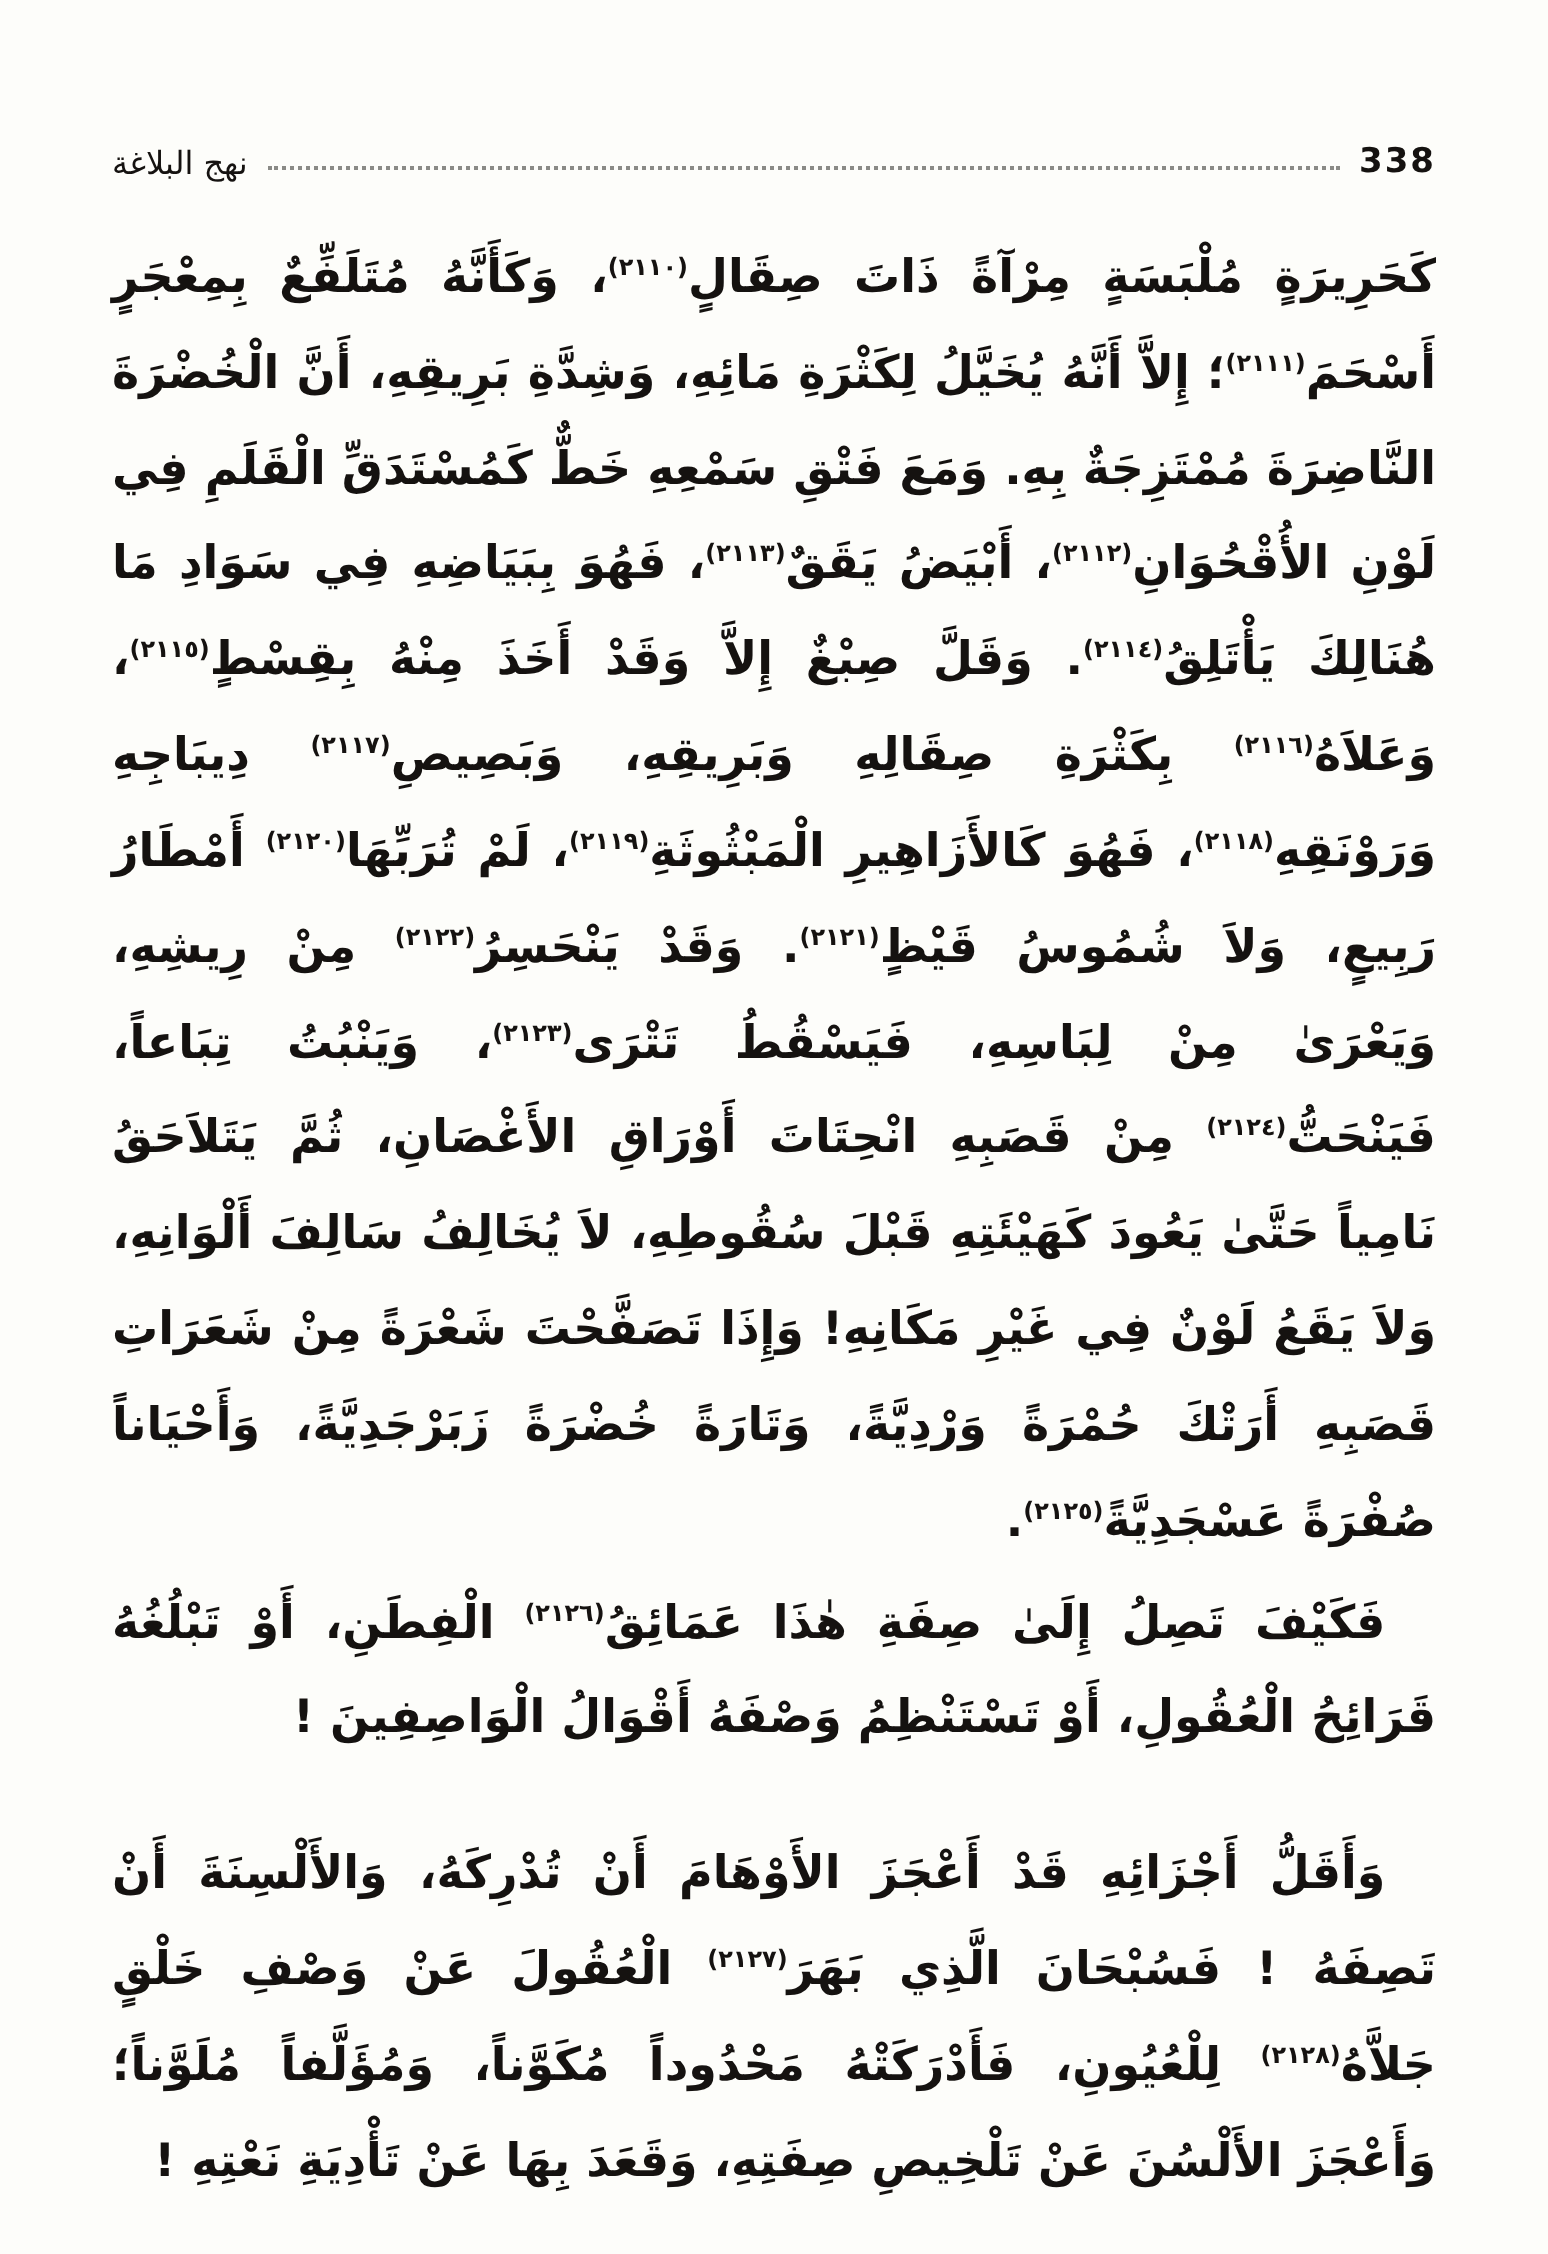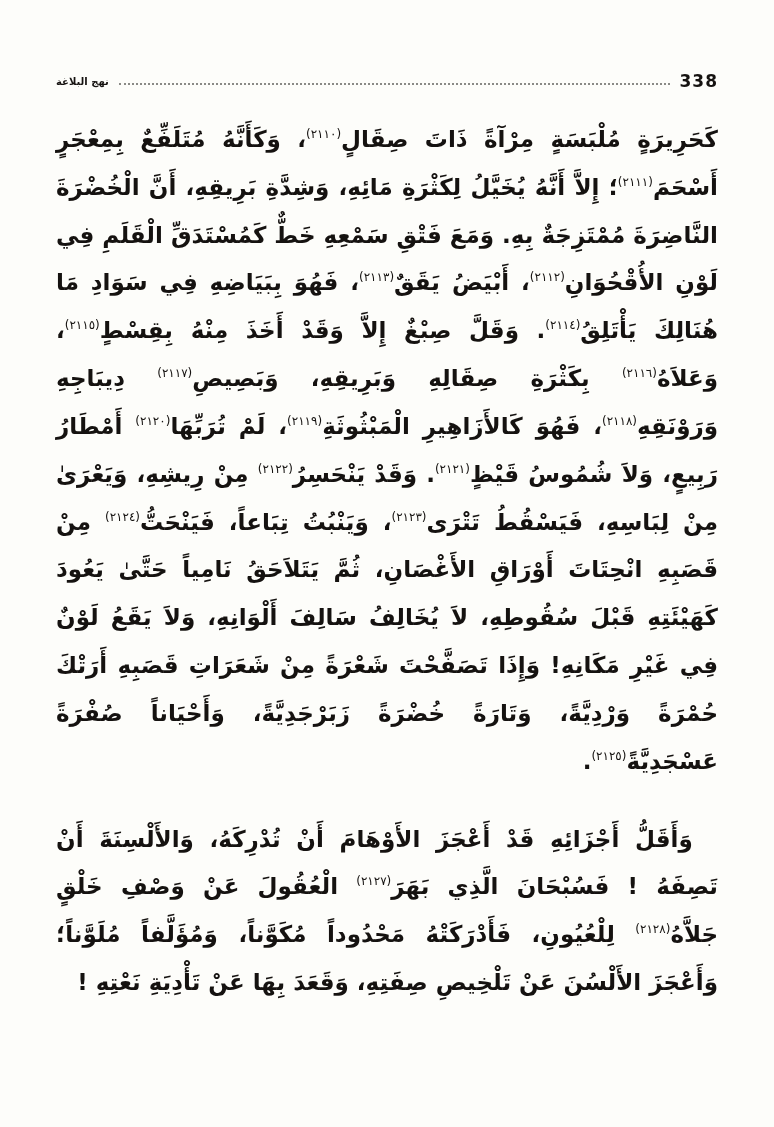--- a/index.html
+++ b/index.html
@@ -33,22 +33,22 @@
     letter-spacing: 1px;
     white-space: nowrap;
   }
   .header-rule {
     flex: 1 1 auto;
     height: 0;
     border-bottom: 2px dotted #8a8a86;
     transform: translateY(3px);
   }
   .book-title {
-    font-size: 10px;
-    font-weight: bold;
+    font-size: 16px;
+    font-weight: normal;
     white-space: nowrap;
   }
   
   .body-text {
     margin-top: 22px;
     font-size: 23px;
     font-weight: bold;
     line-height: 2.08;
     text-align: justify;
     text-justify: inter-word;
@@ -59,35 +59,36 @@
   .para-2 {
     text-indent: 1.1em;
     margin-top: 3px !important;
   }
   .para-3 {
     text-indent: 1.1em;
     margin-top: 30px !important;
   }
   sup.fn {
     font-size: 0.52em;
-    font-weight: normal;
+    font-weight: bold;
     vertical-align: super;
     line-height: 0;
     letter-spacing: 0;
   }
 </style>
 </head>
 <body>
 
 <div class="page">
 
   <div class="header">
     <span class="page-num">338</span>
     <span class="header-rule"></span>
     <span class="book-title">نهج البلاغة</span>
   </div>
 
   <div class="body-text">
     <p class="para-1">كَحَرِيرَةٍ مُلْبَسَةٍ مِرْآةً ذَاتَ صِقَالٍ<sup class="fn">(٢١١٠)</sup>، وَكَأَنَّهُ مُتَلَفِّعٌ بِمِعْجَرٍ أَسْحَمَ<sup class="fn">(٢١١١)</sup>؛ إِلاَّ أَنَّهُ يُخَيَّلُ لِكَثْرَةِ مَائِهِ، وَشِدَّةِ بَرِيقِهِ، أَنَّ الْخُضْرَةَ النَّاضِرَةَ مُمْتَزِجَةٌ بِهِ. وَمَعَ فَتْقِ سَمْعِهِ خَطٌّ كَمُسْتَدَقِّ الْقَلَمِ فِي لَوْنِ الأُقْحُوَانِ<sup class="fn">(٢١١٢)</sup>، أَبْيَضُ يَقَقٌ<sup class="fn">(٢١١٣)</sup>، فَهُوَ بِبَيَاضِهِ فِي سَوَادِ مَا هُنَالِكَ يَأْتَلِقُ<sup class="fn">(٢١١٤)</sup>. وَقَلَّ صِبْغٌ إِلاَّ وَقَدْ أَخَذَ مِنْهُ بِقِسْطٍ<sup class="fn">(٢١١٥)</sup>، وَعَلاَهُ<sup class="fn">(٢١١٦)</sup> بِكَثْرَةِ صِقَالِهِ وَبَرِيقِهِ، وَبَصِيصِ<sup class="fn">(٢١١٧)</sup> دِيبَاجِهِ وَرَوْنَقِهِ<sup class="fn">(٢١١٨)</sup>، فَهُوَ كَالأَزَاهِيرِ الْمَبْثُوثَةِ<sup class="fn">(٢١١٩)</sup>، لَمْ تُرَبِّهَا<sup class="fn">(٢١٢٠)</sup> أَمْطَارُ رَبِيعٍ، وَلاَ شُمُوسُ قَيْظٍ<sup class="fn">(٢١٢١)</sup>. وَقَدْ يَنْحَسِرُ<sup class="fn">(٢١٢٢)</sup> مِنْ رِيشِهِ، وَيَعْرَىٰ مِنْ لِبَاسِهِ، فَيَسْقُطُ تَتْرَى<sup class="fn">(٢١٢٣)</sup>، وَيَنْبُتُ تِبَاعاً، فَيَنْحَتُّ<sup class="fn">(٢١٢٤)</sup> مِنْ قَصَبِهِ انْحِتَاتَ أَوْرَاقِ الأَغْصَانِ، ثُمَّ يَتَلاَحَقُ نَامِياً حَتَّىٰ يَعُودَ كَهَيْئَتِهِ قَبْلَ سُقُوطِهِ، لاَ يُخَالِفُ سَالِفَ أَلْوَانِهِ، وَلاَ يَقَعُ لَوْنٌ فِي غَيْرِ مَكَانِهِ! وَإِذَا تَصَفَّحْتَ شَعْرَةً مِنْ شَعَرَاتِ قَصَبِهِ أَرَتْكَ حُمْرَةً وَرْدِيَّةً، وَتَارَةً خُضْرَةً زَبَرْجَدِيَّةً، وَأَحْيَاناً صُفْرَةً عَسْجَدِيَّةً<sup class="fn">(٢١٢٥)</sup>.</p>
+    <p class="para-2">فَكَيْفَ تَصِلُ إِلَىٰ صِفَةِ هٰذَا عَمَائِقُ<sup class="fn">(٢١٢٦)</sup> الْفِطَنِ، أَوْ تَبْلُغُهُ قَرَائِحُ الْعُقُولِ، أَوْ تَسْتَنْظِمُ وَصْفَهُ أَقْوَالُ الْوَاصِفِينَ !</p>
     <p class="para-3">وَأَقَلُّ أَجْزَائِهِ قَدْ أَعْجَزَ الأَوْهَامَ أَنْ تُدْرِكَهُ، وَالأَلْسِنَةَ أَنْ تَصِفَهُ ! فَسُبْحَانَ الَّذِي بَهَرَ<sup class="fn">(٢١٢٧)</sup> الْعُقُولَ عَنْ وَصْفِ خَلْقٍ جَلاَّهُ<sup class="fn">(٢١٢٨)</sup> لِلْعُيُونِ، فَأَدْرَكَتْهُ مَحْدُوداً مُكَوَّناً، وَمُؤَلَّفاً مُلَوَّناً؛ وَأَعْجَزَ الأَلْسُنَ عَنْ تَلْخِيصِ صِفَتِهِ، وَقَعَدَ بِهَا عَنْ تَأْدِيَةِ نَعْتِهِ !</p>
   </div>
 
 </div>
 
 </body></html>

